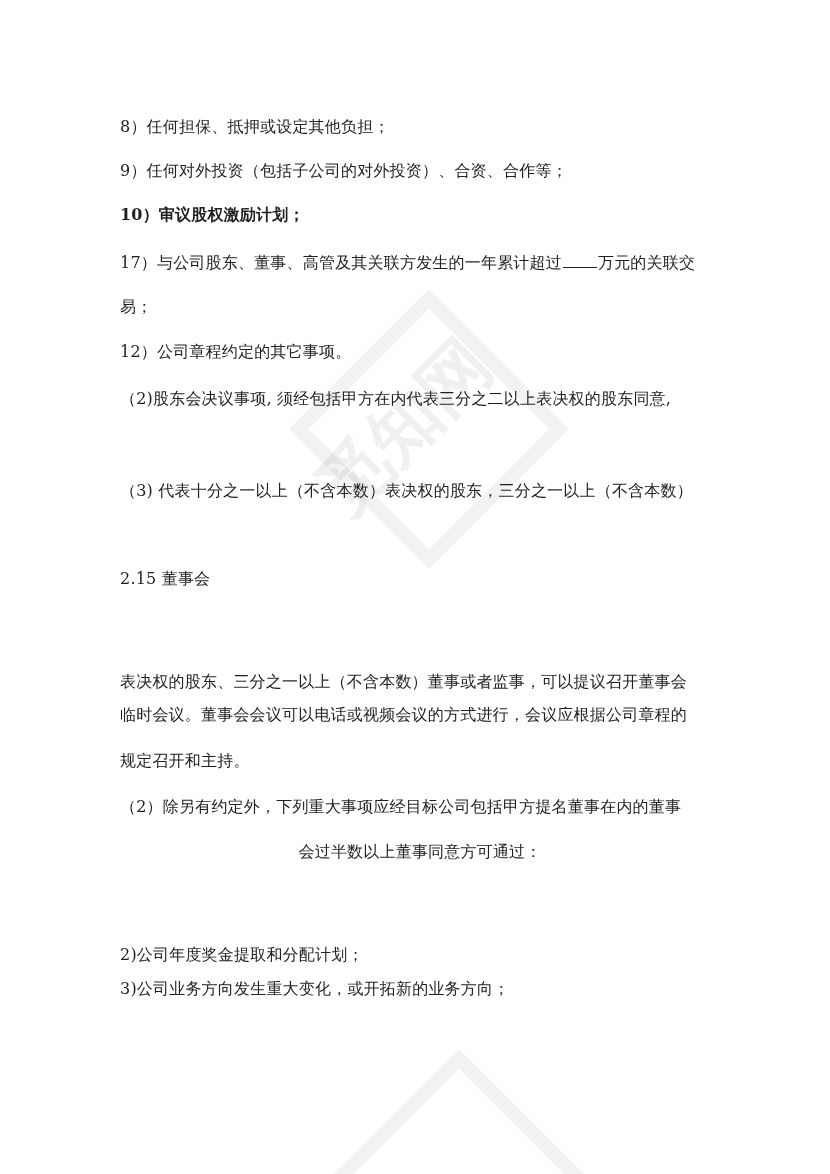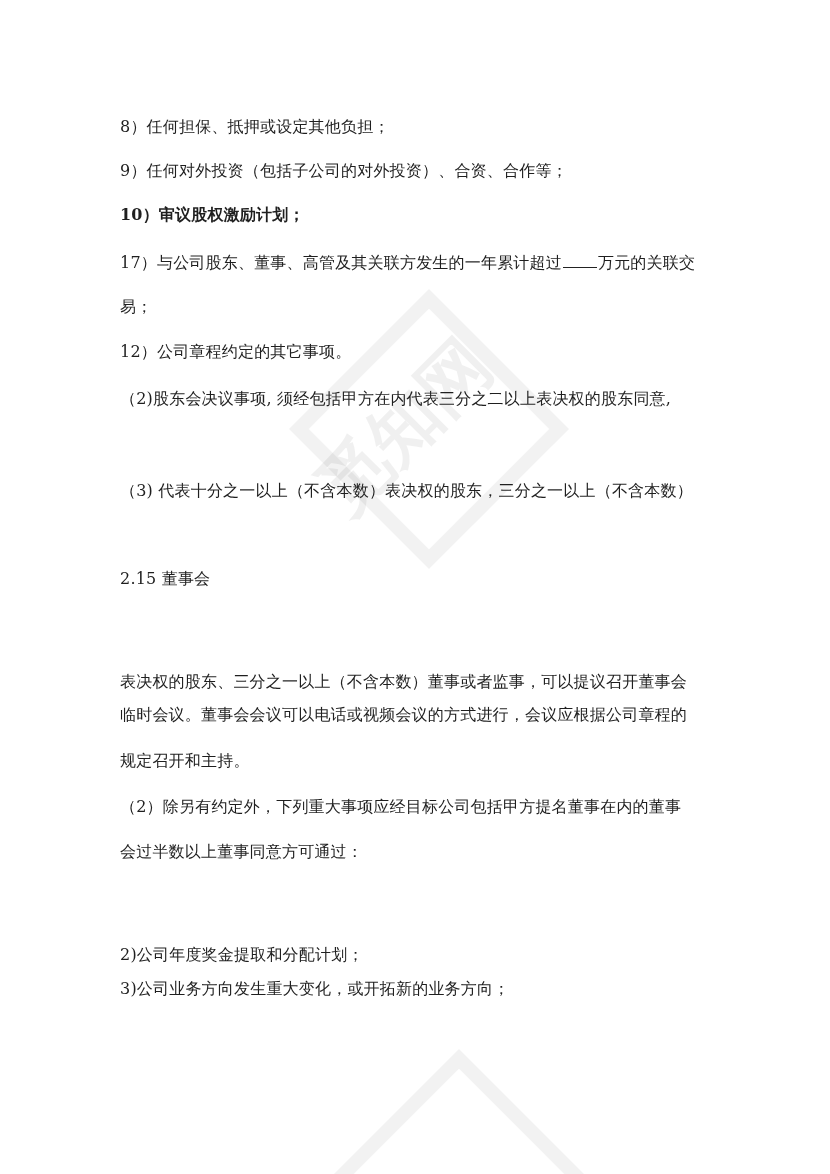--- a/index.html
+++ b/index.html
@@ -54,18 +54,18 @@
 
   <div class="line" style="top:480px;">（3) 代表十分之一以上（不含本数）表决权的股东，三分之一以上（不含本数）</div>
 
   <div class="line" style="top:568px;">2.15 董事会</div>
 
   <div class="line" style="top:659px;margin-top:12px;">表决权的股东、三分之一以上（不含本数）董事或者监事，可以提议召开董事会</div>
   <div class="line" style="top:750px;">规定召开和主持。</div>
   <div class="line" style="top:704px;">临时会议。董事会会议可以电话或视频会议的方式进行，会议应根据公司章程的</div>
 
   <div class="line" style="top:796px;">（2）除另有约定外，下列重大事项应经目标公司包括甲方提名董事在内的董事</div>
-  <div class="line" style="top:841px;">会过半数以上董事同意方可通过：</div>
+  <div class="line" style="top:841px;text-align:center;">会过半数以上董事同意方可通过：</div>
 
   <div class="line" style="top:932px;margin-top:12px;">2)公司年度奖金提取和分配计划；</div>
   <div class="line" style="top:978px;">3)公司业务方向发生重大变化，或开拓新的业务方向；</div>
 
 </div>
 
 </body></html>

